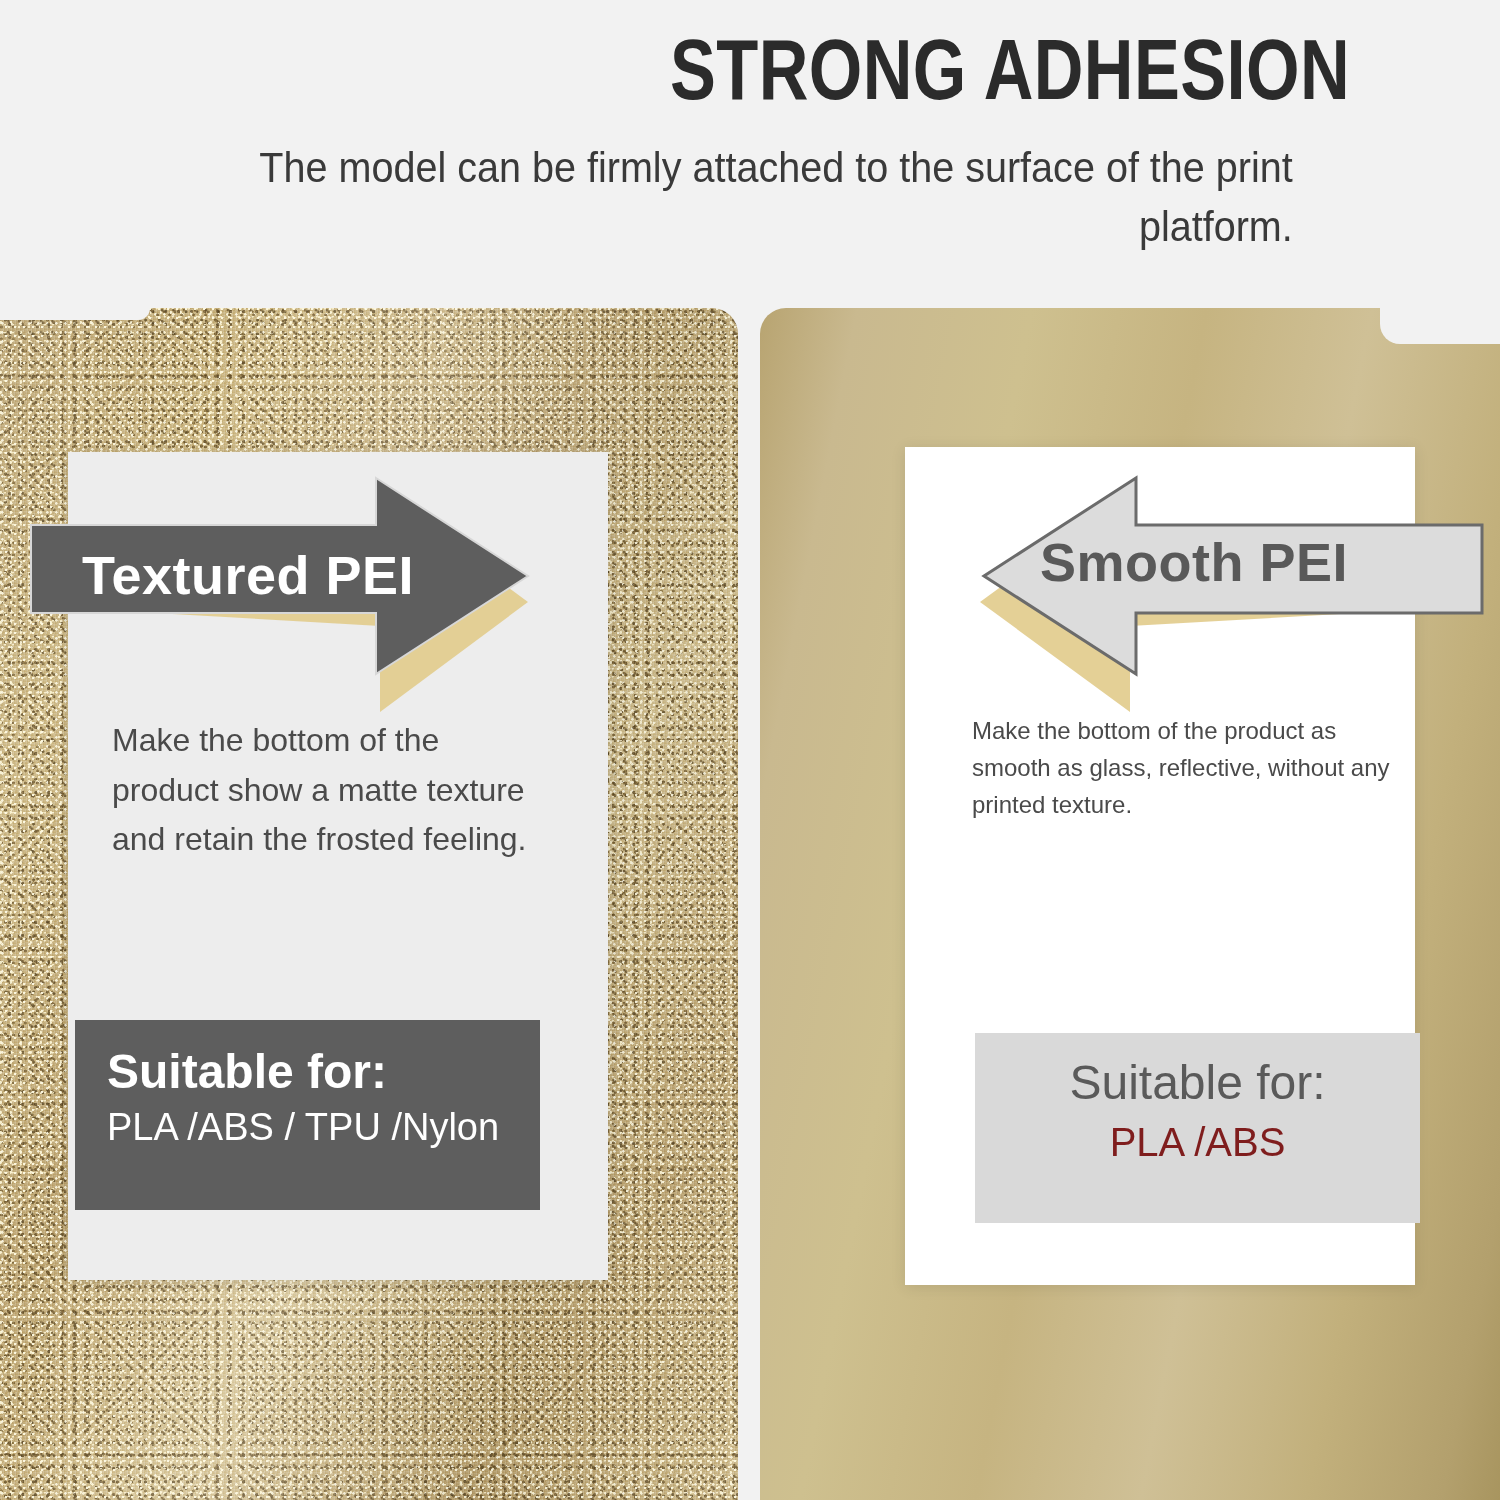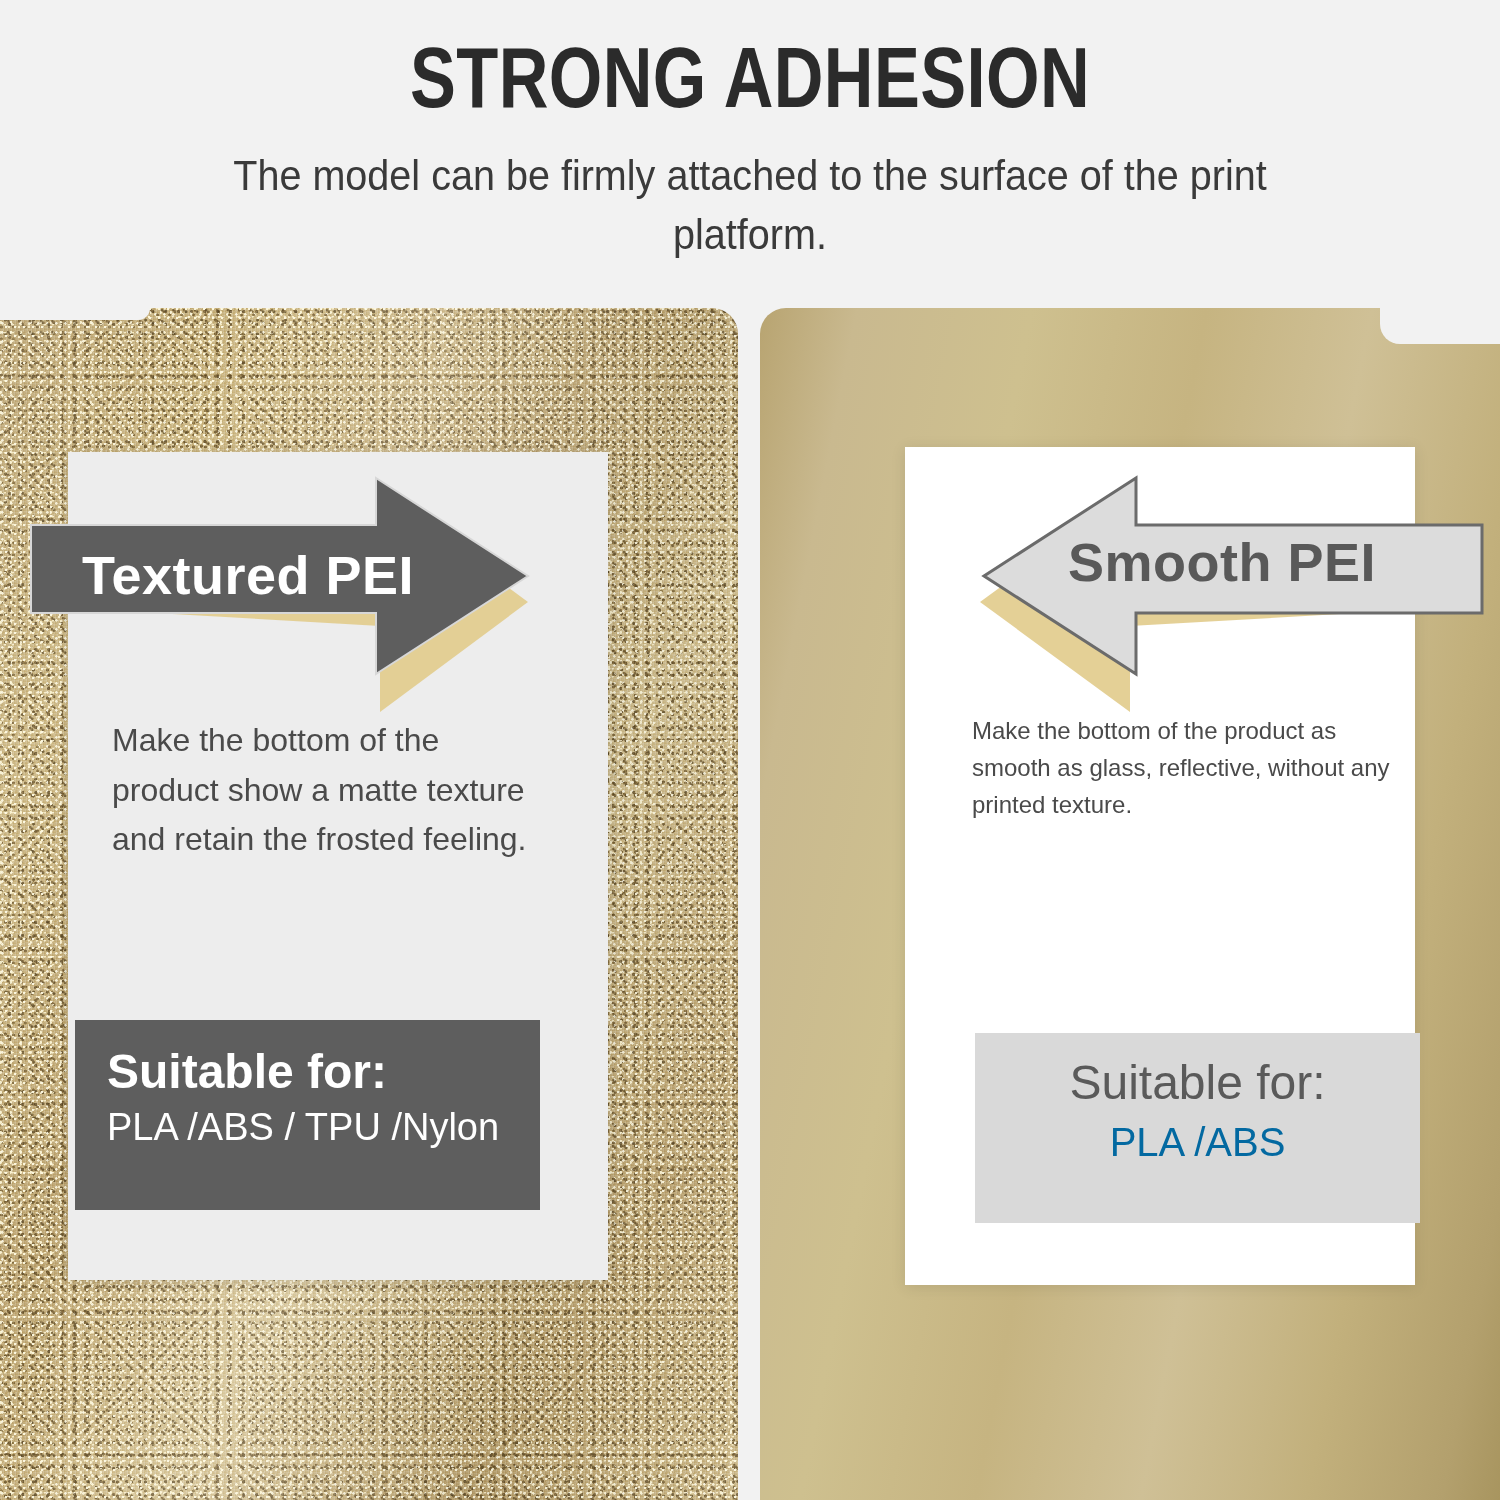--- a/index.html
+++ b/index.html
@@ -18,23 +18,23 @@
     background: #f2f2f2;
   }
 
   
   .header {
     position: absolute;
     left: 0; top: 0;
     width: 1500px;
     height: 302px;
     background: #f2f2f2;
-    text-align: center;
+    text-align: right;
     box-sizing: border-box;
-    padding-top: 34px;
+    padding-top: 26px;
   }
   .headline {
     font-family: "Liberation Sans", sans-serif;
     font-weight: 700;
     font-size: 86px;
     letter-spacing: 0.5px;
     color: #2b2b2b;
     line-height: 1.0;
     margin: 0;
     transform: scaleX(0.80);
@@ -203,21 +203,20 @@
     color: #ffffff;
     letter-spacing: 0.5px;
     margin-top: 16px;
   }
   #label-smooth {
     left: 1040px;
     top: 531px;
     font-size: 54px;
     color: #595959;
     letter-spacing: 0.5px;
-    margin-left: 28px;
   }
 
   
   .body-text {
     position: absolute;
     font-family: "Liberation Sans", sans-serif;
     font-weight: 400;
     color: #4a4a4a;
     line-height: 1.55;
   }
@@ -272,21 +271,21 @@
   }
   #suitable-right .suitable-title {
     font-size: 48px;
     font-weight: 400;
     color: #5a5a5a;
     line-height: 1.15;
   }
   #suitable-right .suitable-materials {
     font-size: 40px;
     font-weight: 400;
-    color: #0369a1;
+    color: #7f1d1d;
     line-height: 1.3;
     margin-top: 6px;
   }
 </style>
 </head>
 <body>
 
 <div id="stage">
 
   <div class="header">

